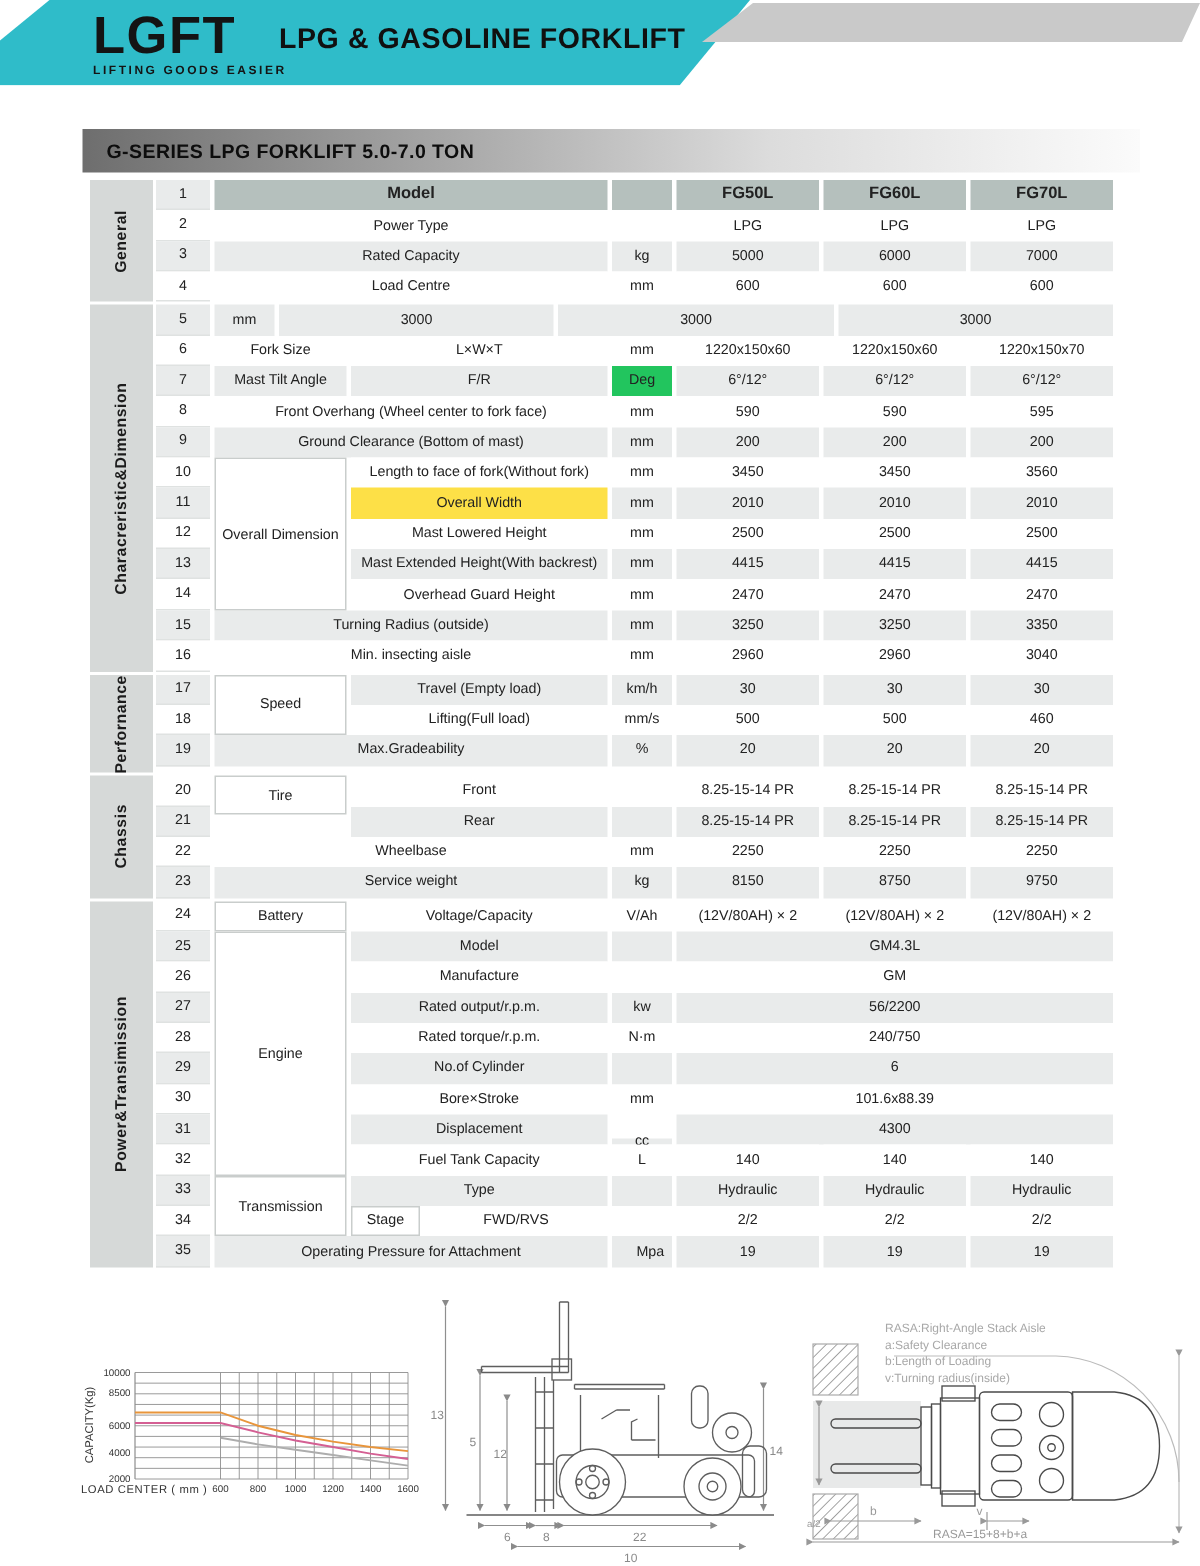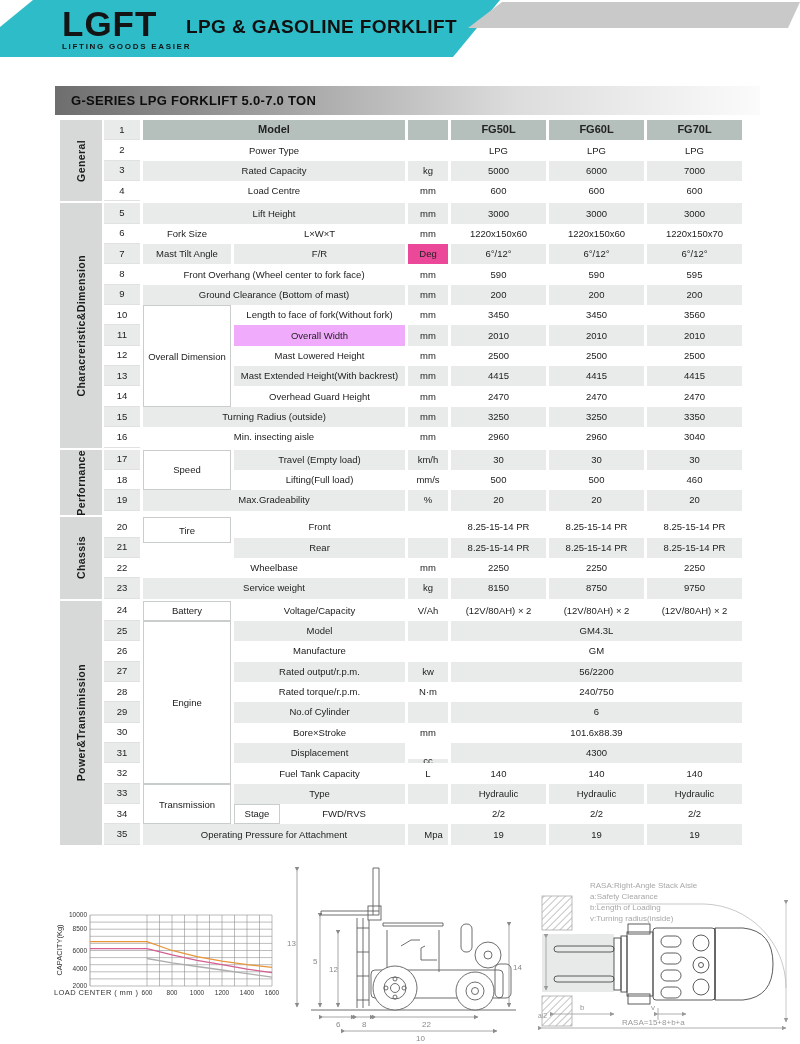--- a/index.html
+++ b/index.html
@@ -103,23 +103,20 @@
         </div>
       </div>
     </div>
     <div class="block">
       <div class="side">
         <span>Characreristic&amp;Dimension</span>
       </div>
       <div class="rows">
         <div class="row">
           <div class="c num" style="background: rgb(233, 235, 235);">5</div>
-          <div class="name">
-            <div class="c" style="flex: 1 1 0%; background: rgb(233, 235, 235);">Lift Height</div>
-          </div>
           <div class="c unit" style="background: rgb(233, 235, 235);">mm</div>
           <div class="c" style="flex: 1 1 0%; background: rgb(233, 235, 235);">3000</div>
           <div class="c" style="flex: 1 1 0%; background: rgb(233, 235, 235);">3000</div>
           <div class="c" style="flex: 1 1 0%; background: rgb(233, 235, 235);">3000</div>
         </div>
         <div class="row">
           <div class="c num" style="background: rgb(255, 255, 255);">6</div>
           <div class="name">
             <div class="c" style="width: 88px; background: rgb(255, 255, 255);">Fork Size</div>
             <div class="c" style="flex: 1 1 0%; background: rgb(255, 255, 255);">L×W×T</div>
@@ -128,21 +125,21 @@
           <div class="c" style="flex: 1 1 0%; background: rgb(255, 255, 255);">1220x150x60</div>
           <div class="c" style="flex: 1 1 0%; background: rgb(255, 255, 255);">1220x150x60</div>
           <div class="c" style="flex: 1 1 0%; background: rgb(255, 255, 255);">1220x150x70</div>
         </div>
         <div class="row">
           <div class="c num" style="background: rgb(233, 235, 235);">7</div>
           <div class="name">
             <div class="c" style="width: 88px; background: rgb(233, 235, 235);">Mast Tilt Angle</div>
             <div class="c" style="flex: 1 1 0%; background: rgb(233, 235, 235);">F/R</div>
           </div>
-          <div class="c unit" style="background: #ec4899; text-align: center;">Deg</div>
+          <div class="c unit" style="background: #22c55e; text-align: center;">Deg</div>
           <div class="c" style="flex: 1 1 0%; background: rgb(233, 235, 235);">6°/12°</div>
           <div class="c" style="flex: 1 1 0%; background: rgb(233, 235, 235);">6°/12°</div>
           <div class="c" style="flex: 1 1 0%; background: rgb(233, 235, 235);">6°/12°</div>
         </div>
         <div class="row">
           <div class="c num" style="background: rgb(255, 255, 255);">8</div>
           <div class="name">
             <div class="c" style="flex: 1 1 0%; background: rgb(255, 255, 255);">Front Overhang (Wheel center to fork face)</div>
           </div>
           <div class="c unit" style="background: rgb(255, 255, 255);">mm</div>
@@ -169,21 +166,21 @@
           </div>
           <div class="c unit" style="background: rgb(255, 255, 255);">mm</div>
           <div class="c" style="flex: 1 1 0%; background: rgb(255, 255, 255);">3450</div>
           <div class="c" style="flex: 1 1 0%; background: rgb(255, 255, 255);">3450</div>
           <div class="c" style="flex: 1 1 0%; background: rgb(255, 255, 255);">3560</div>
         </div>
         <div class="row">
           <div class="c num" style="background: rgb(233, 235, 235);">11</div>
           <div class="name">
             <div style="width: 88px;"></div>
-            <div class="c" style="flex: 1 1 0%; background: #f0abfc;">Overall Width</div>
+            <div class="c" style="flex: 1 1 0%; background: #fde047;">Overall Width</div>
           </div>
           <div class="c unit" style="background: rgb(233, 235, 235);">mm</div>
           <div class="c" style="flex: 1 1 0%; background: rgb(233, 235, 235);">2010</div>
           <div class="c" style="flex: 1 1 0%; background: rgb(233, 235, 235);">2010</div>
           <div class="c" style="flex: 1 1 0%; background: rgb(233, 235, 235);">2010</div>
         </div>
         <div class="row">
           <div class="c num" style="background: rgb(255, 255, 255);">12</div>
           <div class="name">
             <div style="width: 88px;"></div>

